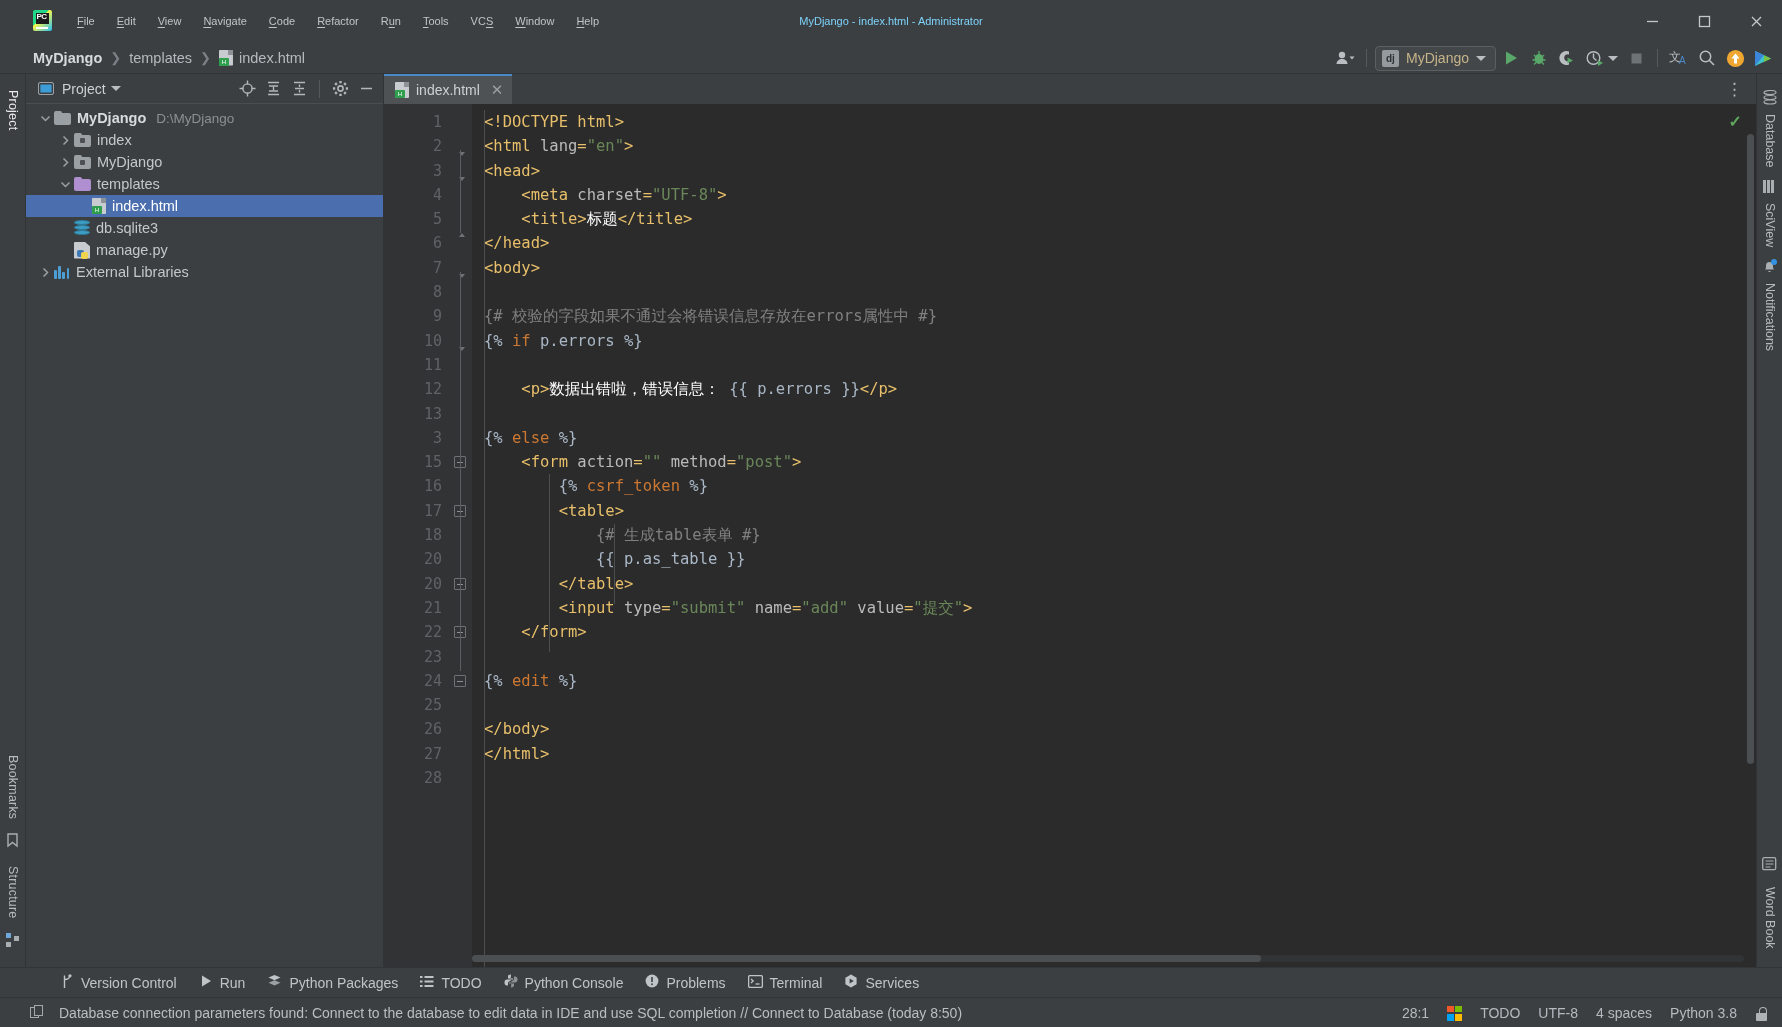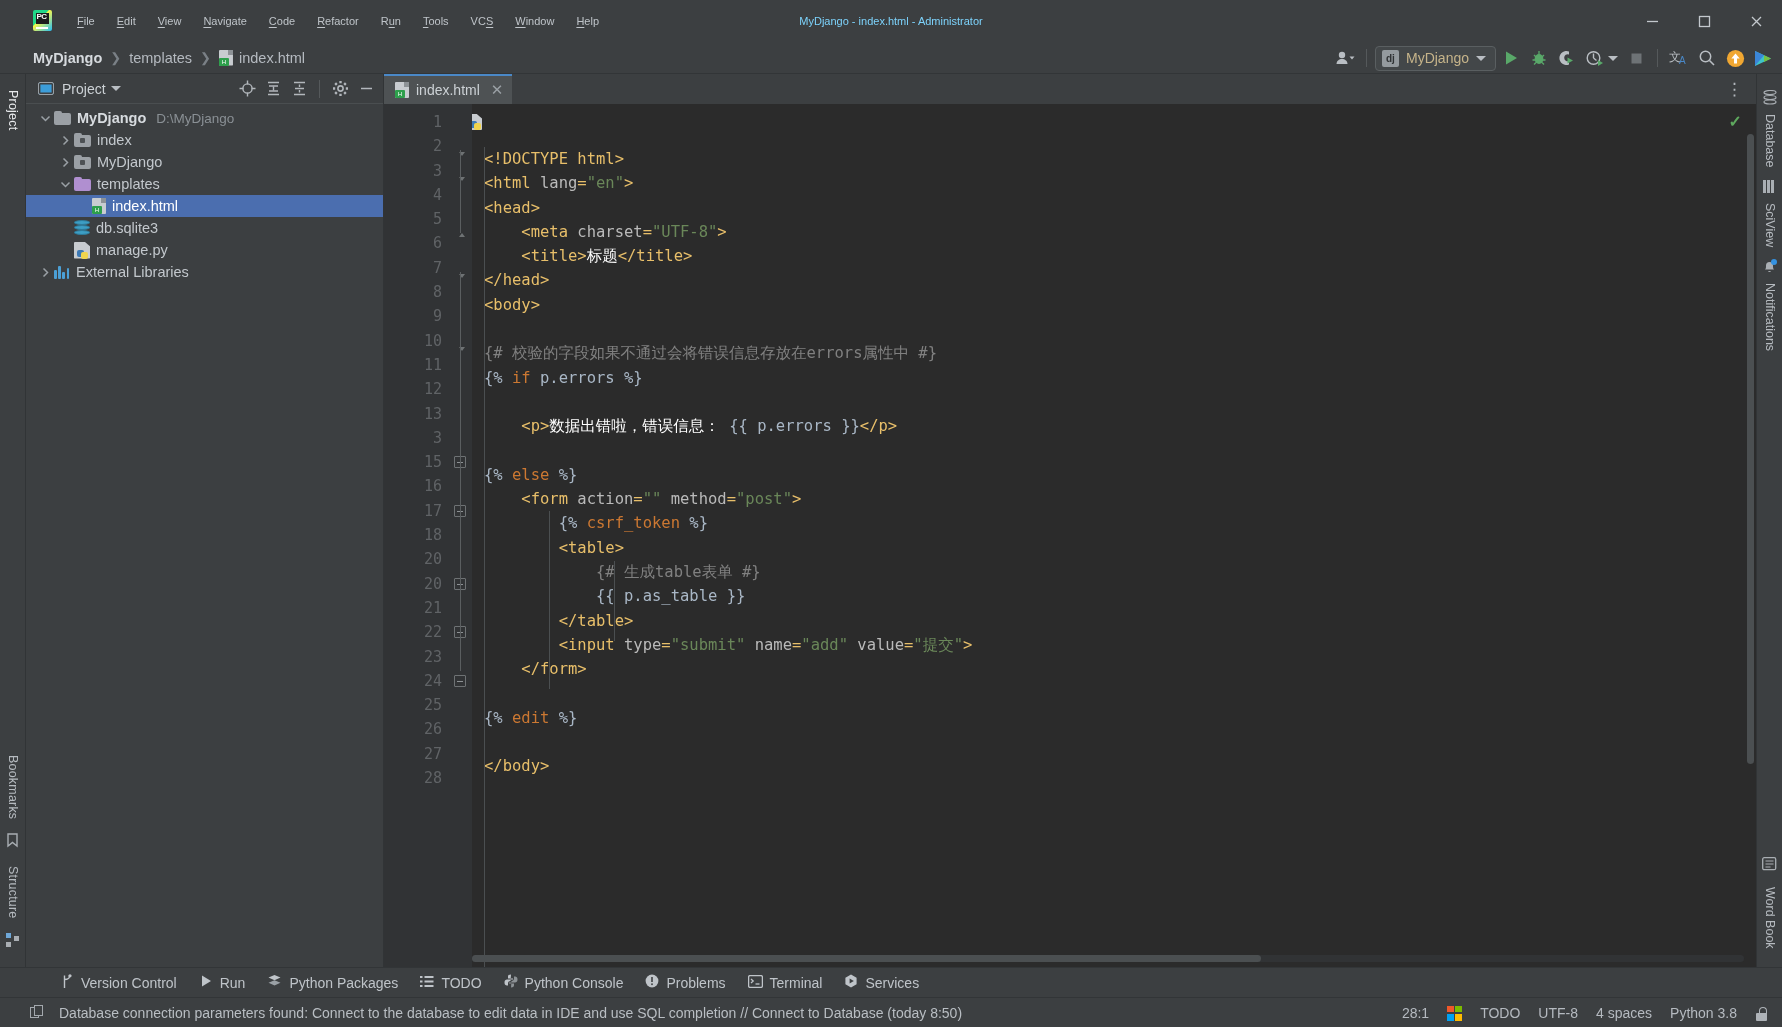--- a/index.html
+++ b/index.html
@@ -331,21 +331,20 @@
     border-left: 3.5px solid transparent; border-right: 3.5px solid transparent;
     border-bottom: 4px solid #6e7274;
   }
 
   .code {
     flex: 1 1 auto; position: relative;
     padding-top: 6px; overflow: hidden;
     font-family: "DejaVu Sans Mono", monospace;
     font-size: 15.5px;
     background: #2b2b2b;
-    margin-top: 37px;
   }
   .cline {
     height: 24.3px; line-height: 24.3px;
     white-space: pre; padding-left: 12px;
     color: #a9b7c6;
   }
   .tok-tag    { color: #e8bf6a; }
   .tok-attr   { color: #bababa; }
   .tok-val    { color: #6a8759; }
   .tok-text   { color: #ffffff; }
@@ -871,20 +870,21 @@
             <div class="cline"><span class="tok-tag">        &lt;table&gt;</span></div>
             <div class="cline"><span class="tok-cmt">            {# 生成table表单 #}</span></div>
             <div class="cline"><span class="tok-brace">            {{ p.as_table }}</span></div>
             <div class="cline"><span class="tok-tag">        &lt;/table&gt;</span></div>
             <div class="cline"><span class="tok-tag">        &lt;input </span><span class="tok-attr">type</span><span class="tok-tag">=</span><span class="tok-val">"submit"</span><span class="tok-tag"> </span><span class="tok-attr">name</span><span class="tok-tag">=</span><span class="tok-val">"add"</span><span class="tok-tag"> </span><span class="tok-attr">value</span><span class="tok-tag">=</span><span class="tok-val">"提交"</span><span class="tok-tag">&gt;</span></div>
             <div class="cline"><span class="tok-tag">    &lt;/form&gt;</span></div>
             <div class="cline">&nbsp;</div>
             <div class="cline"><span class="tok-brace">{% </span><span class="tok-kw">edit</span><span class="tok-brace"> %}</span></div>
             <div class="cline">&nbsp;</div>
             <div class="cline"><span class="tok-tag">&lt;/body&gt;</span></div>
+            <div class="cline"><span class="tok-tag">&lt;/html&gt;</span></div>
             <div class="cline">&nbsp;</div>
           </div>
         <span class="check-ok">✓</span>
         <div class="vscroll"></div>
         <div class="hscroll-track">
           <div class="hscroll-thumb"></div>
         </div>
       </div>
     </div>
 

